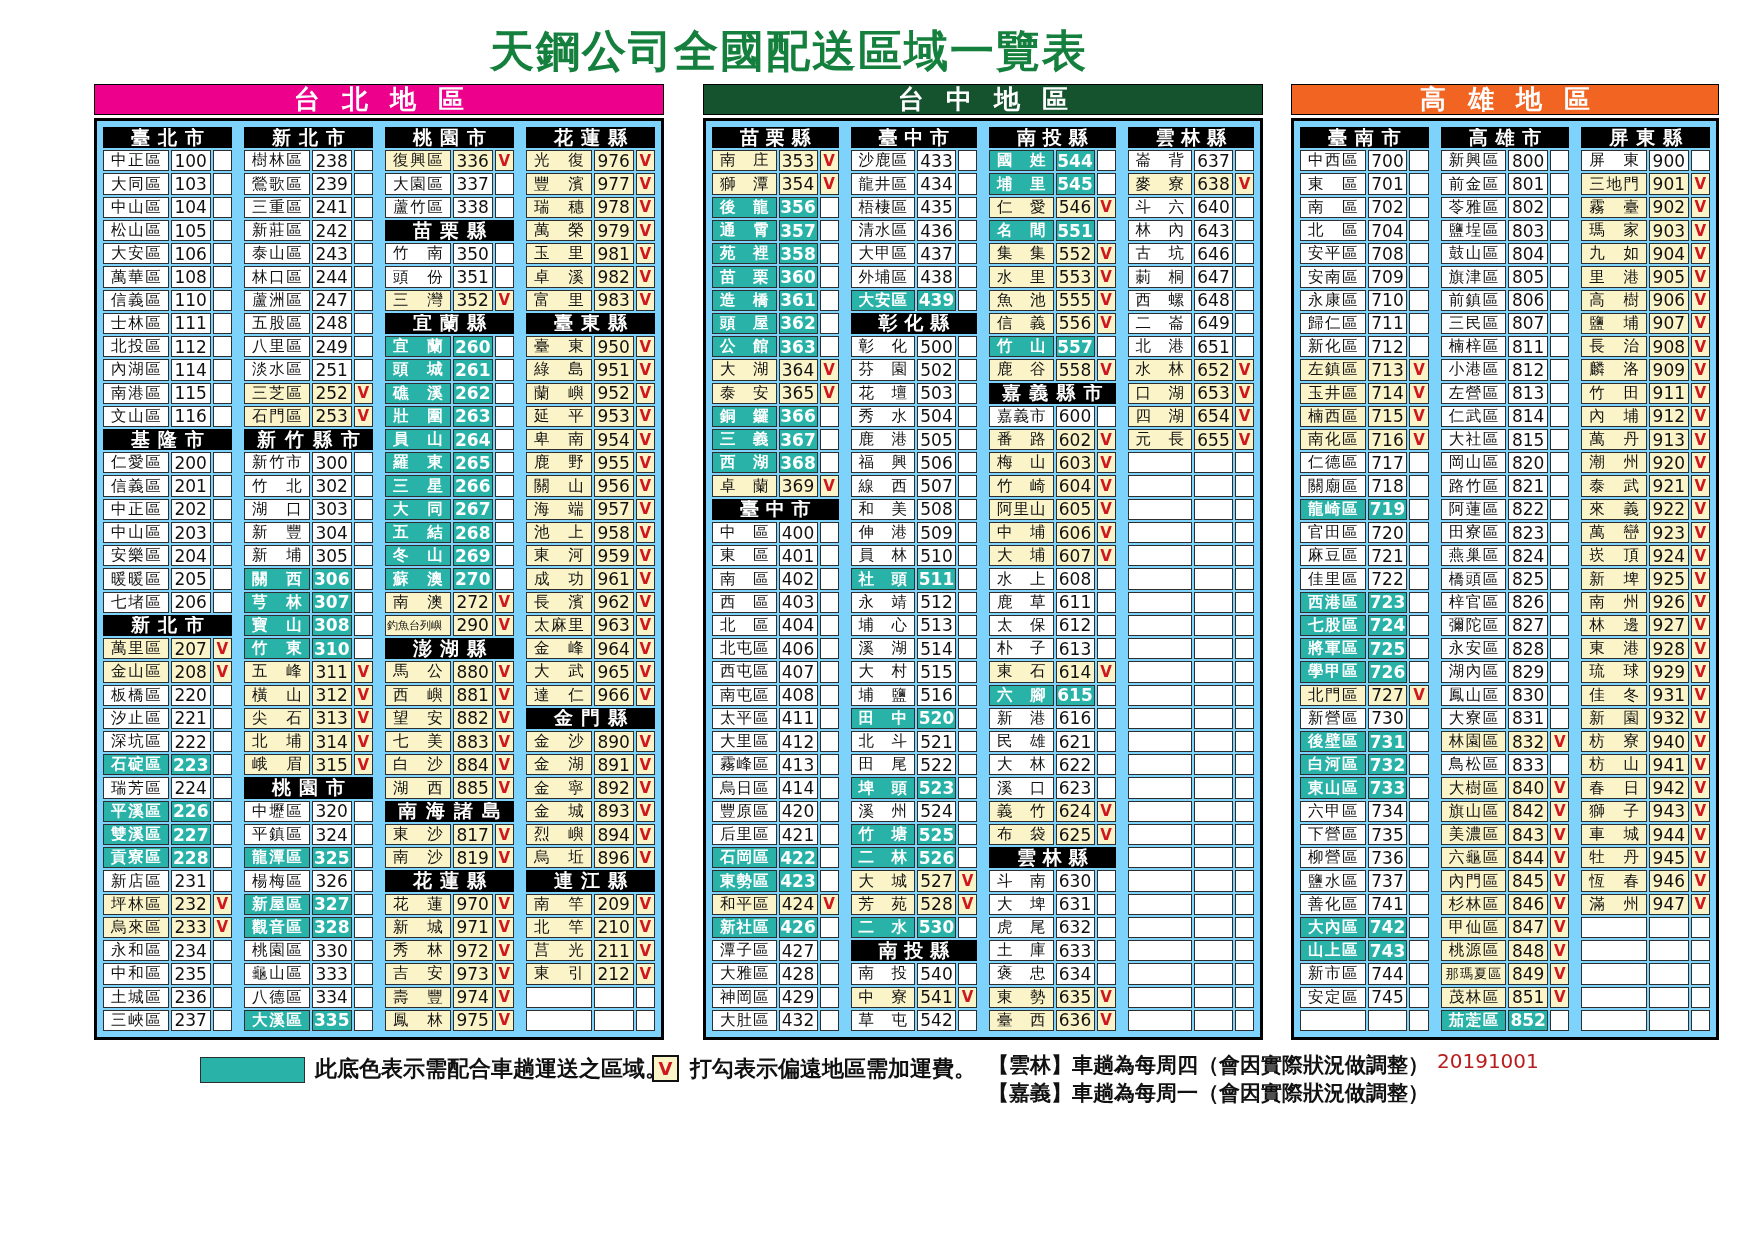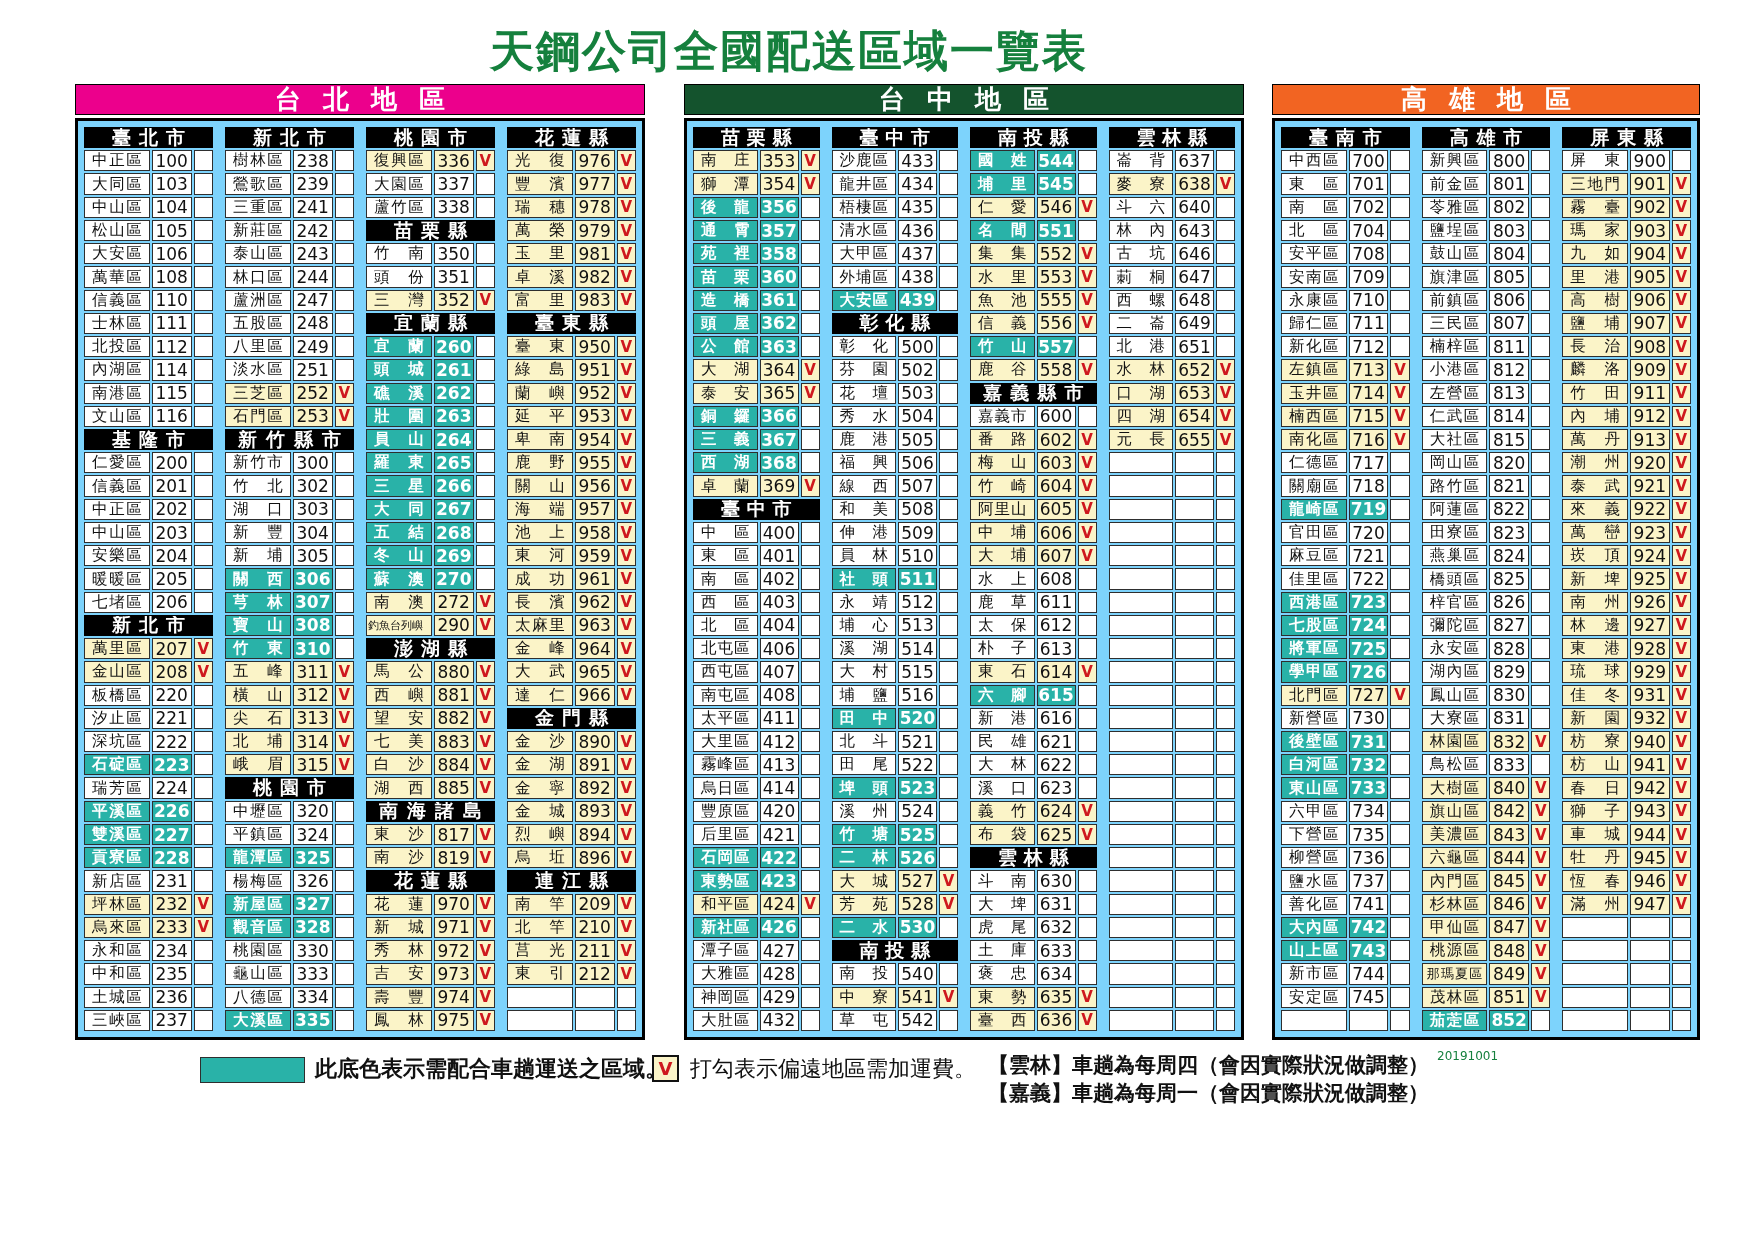--- a/index.html
+++ b/index.html
@@ -1,20 +1,20 @@
 <!DOCTYPE html>
 <html><head>
 <meta charset="utf-8">
 <style>
   html,body{margin:0;padding:0;}
   body{width:1754px;height:1241px;position:relative;background:#fff;
        font-family:"DejaVu Sans","Liberation Sans",sans-serif;color:#111;overflow:hidden;}
   .title{position:absolute;top:22px;left:789px;transform:translateX(-50%);
          font-size:44px;font-weight:700;letter-spacing:2px;white-space:nowrap;color:#15803d;}
-  .section{position:absolute;top:84px;}
+  .section{position:absolute;top:84px;margin-left:19px;}
   .sec1{left:75px;width:570px;}
   .sec2{left:684px;width:560px;}
   .sec3{left:1272px;width:428px;border-radius:19px;}
   .banner{height:31px;border:1px solid #000;color:#fff;font-size:26px;font-weight:700;
           display:flex;align-items:center;justify-content:center;
           letter-spacing:22px;text-indent:22px;box-sizing:border-box;}
   .cols{margin-top:3px;height:922px;border:3px solid #000;background:#7dd3fc;
         display:flex;gap:12px;padding:6px;box-sizing:border-box;}
   .col{flex:1;display:grid;grid-template-rows:repeat(39,1fr);gap:2px;min-width:0;}
   .subheader{background:#000;border:1px solid #000;display:flex;align-items:center;
@@ -34,23 +34,23 @@
   .cn.n5 span{font-size:11px;text-align:left;text-align-last:auto;padding:0 1px;}
   .t .cn,.t .cc{background:#29b2a8;color:#fff;font-weight:700;}
   .y .cn,.y .cc,.y .cv{background:#fbf4c8;}
   .legend-swatch{position:absolute;left:200px;top:1057px;width:105px;height:26px;
                  background:#29b2a8;border:1px solid #2e2e2e;box-sizing:border-box;}
   .legend-text1{position:absolute;left:315px;top:1054px;font-size:22px;font-weight:700;}
   .legend-vbadge{position:absolute;left:652px;top:1055px;width:27px;height:27px;
                  background:#fbf4c8;border:2px solid #111;box-sizing:border-box;
                  color:#ce181e;font-weight:700;font-size:18px;
                  display:flex;align-items:center;justify-content:center;}
-  .legend-text2{position:absolute;left:690px;top:1054px;font-size:22px;font-weight:400;}
+  .legend-text2{position:absolute;left:690px;top:1054px;font-size:22px;font-weight:700;}
   .notes{position:absolute;left:988px;top:1051px;font-size:21px;font-weight:700;line-height:28px;}
-  .date{position:absolute;left:1437px;top:1049px;font-size:12px;color:#15803d;}
+  .date{position:absolute;left:1437px;top:1049px;font-size:20px;color:#b91c1c;}
 </style>
 </head>
 <body>
 
 <div class="title">天鋼公司全國配送區域一覽表</div>
 
 <div id="sections-root">
     <div class="section sec1">
       <div class="banner" style="background: rgb(236, 0, 140);">台北地區</div>
       <div class="cols">

